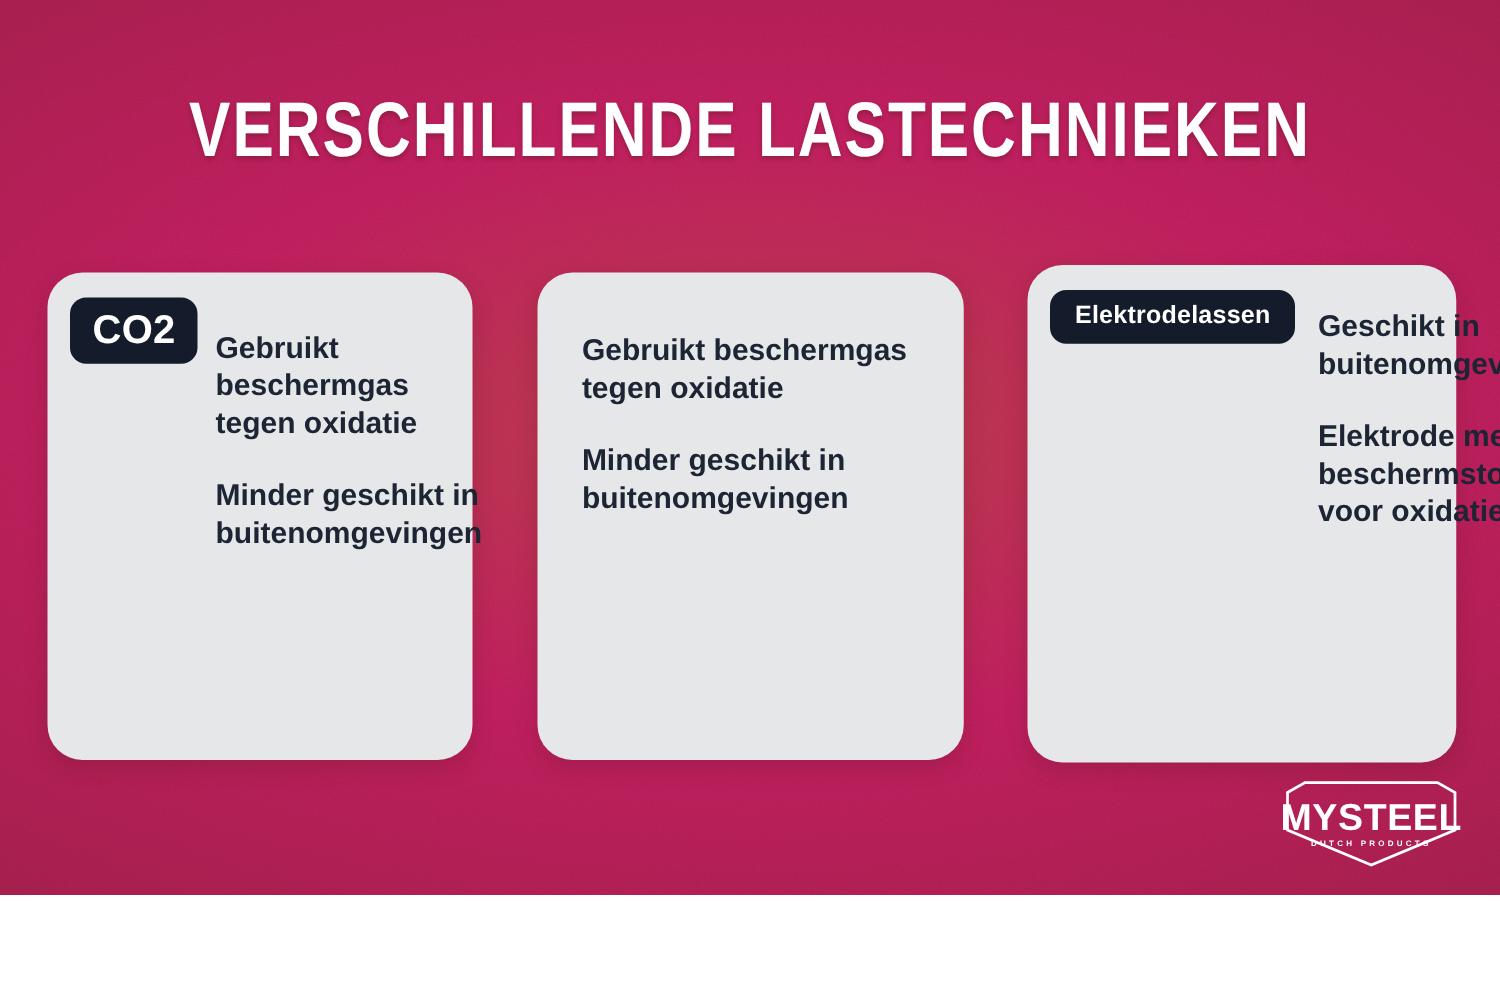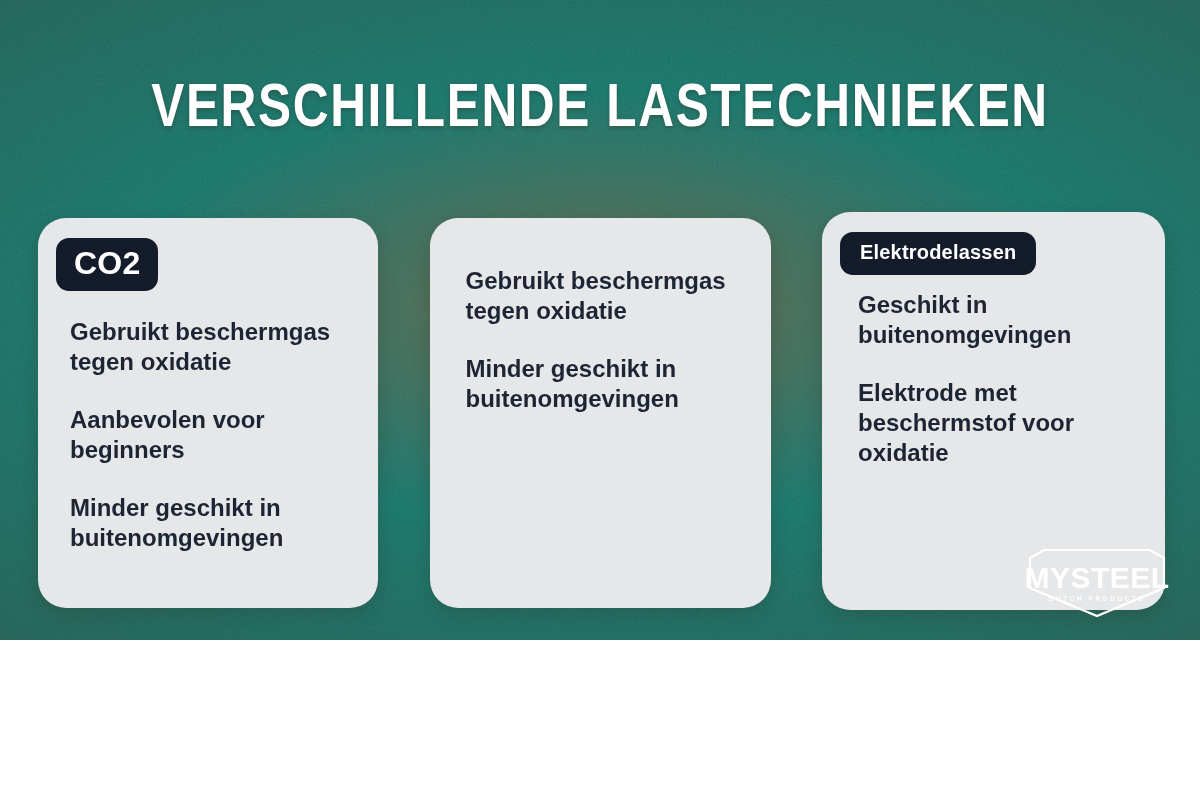--- a/index.html
+++ b/index.html
@@ -10,22 +10,22 @@
   body {
     width: 1200px;
     height: 800px;
     overflow: hidden;
     font-family: "Liberation Sans", sans-serif;
   }
 
   #poster {
     position: relative;
     width: 1200px;
-    height: 640px;
-    background-color: #0f766e;
+    height: 716px;
+    background-color: #be185d;
     overflow: hidden;
   }
 
   
   #grain {
     position: absolute;
     inset: 0;
     pointer-events: none;
     opacity: 0.55;
     mix-blend-mode: overlay;
@@ -73,21 +73,21 @@
     justify-content: space-between;
   }
 
   .card {
     background: #e5e7e9;
     border-radius: 28px;
     box-sizing: border-box;
     box-shadow: 0 6px 18px rgba(60, 24, 10, 0.18);
     padding: 20px 18px 22px 18px;
     display: flex;
-    flex-direction: column;
+    flex-direction: row;
   }
   .card--a { width: 340px; height: 390px; margin-top: 6px; }
   .card--b { width: 341px; height: 390px; margin-top: 6px; }
   .card--c { width: 343px; height: 398px; margin-top: 0px; }
 
   .badge {
     display: inline-block;
     align-self: flex-start;
     background: #141b2b;
     color: #ffffff;
@@ -144,21 +144,20 @@
   <div id="vignette"></div>
 
   <div class="title">VERSCHILLENDE LASTECHNIEKEN</div>
 
   <div class="cards">
 
     <div class="card card--a">
       <span class="badge">CO2</span>
       <ul class="items">
         <li class="item">Gebruikt beschermgas tegen oxidatie</li>
-        <li class="item">Aanbevolen voor beginners</li>
         <li class="item">Minder geschikt in buitenomgevingen</li>
       </ul>
     </div>
 
     <div class="card card--b">
       <ul class="items">
         <li class="item">Gebruikt beschermgas tegen oxidatie</li>
         <li class="item">Minder geschikt in buitenomgevingen</li>
       </ul>
     </div>

